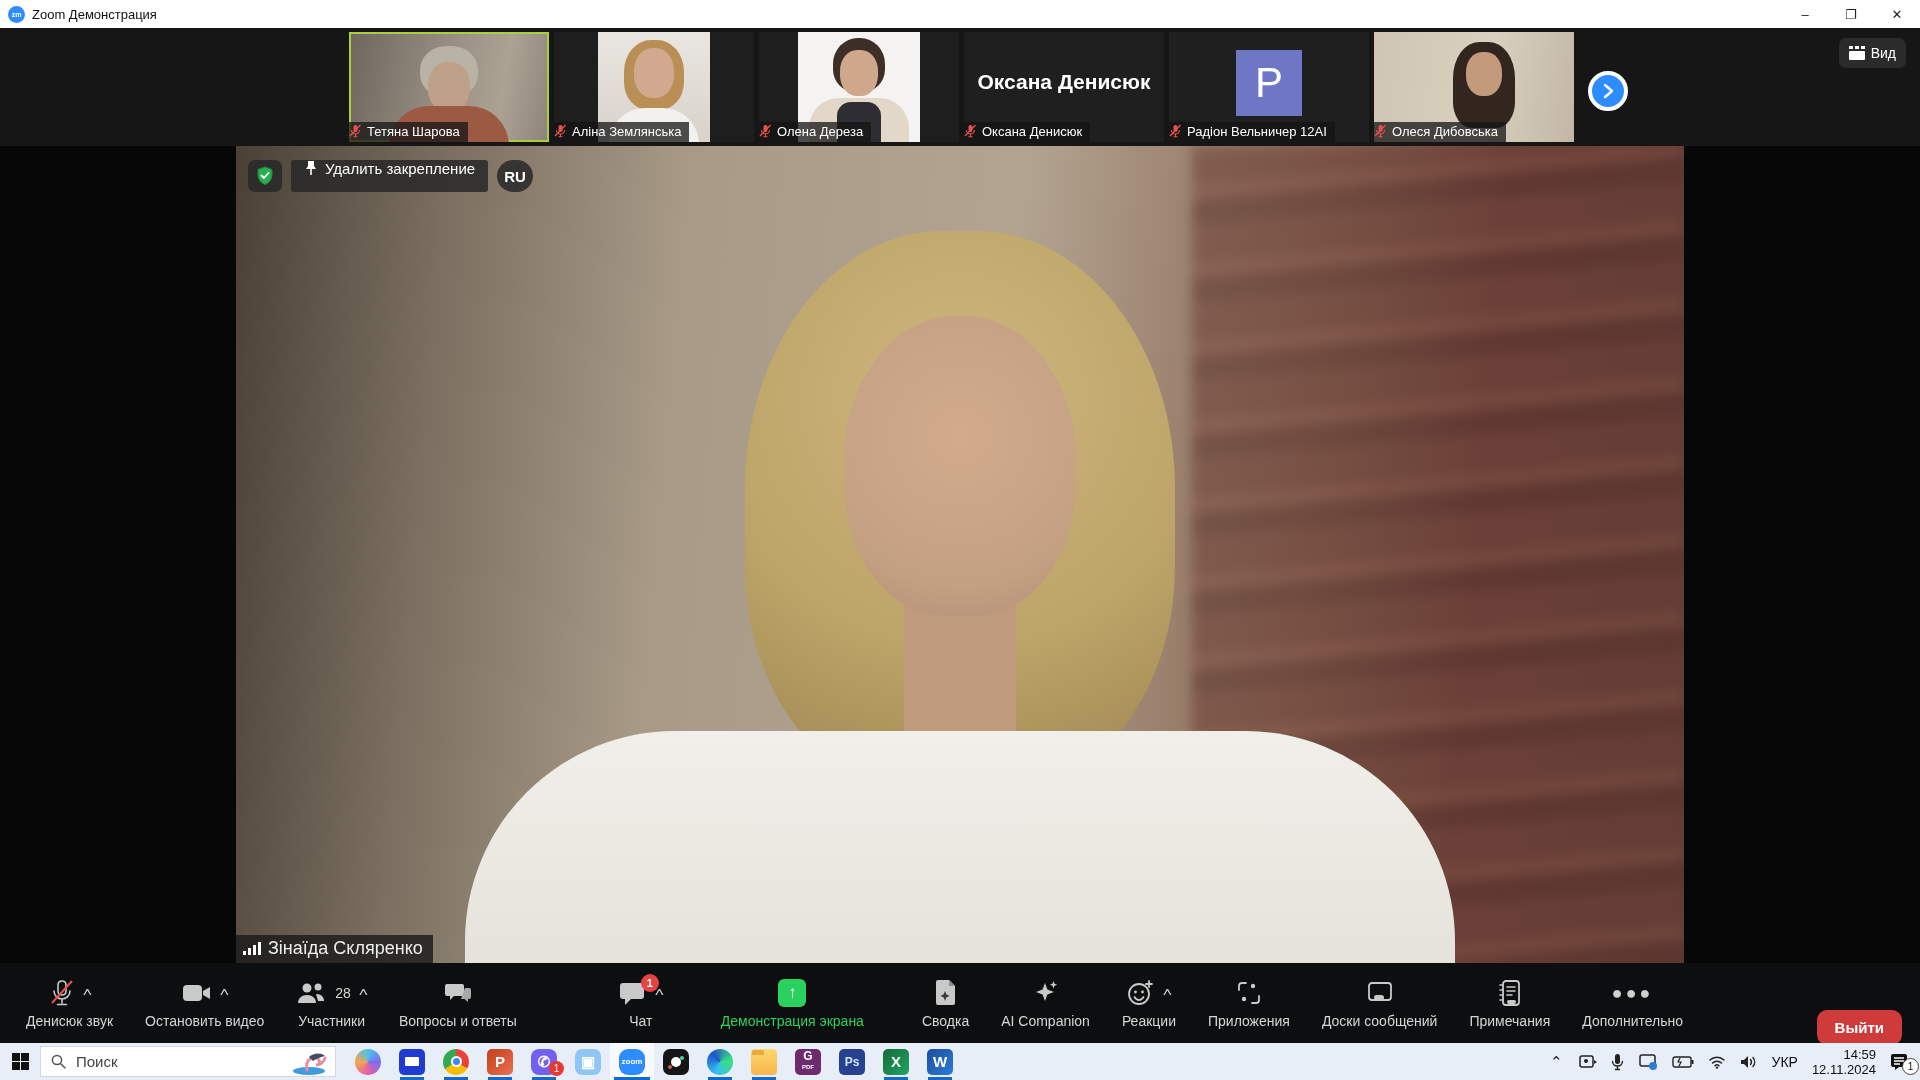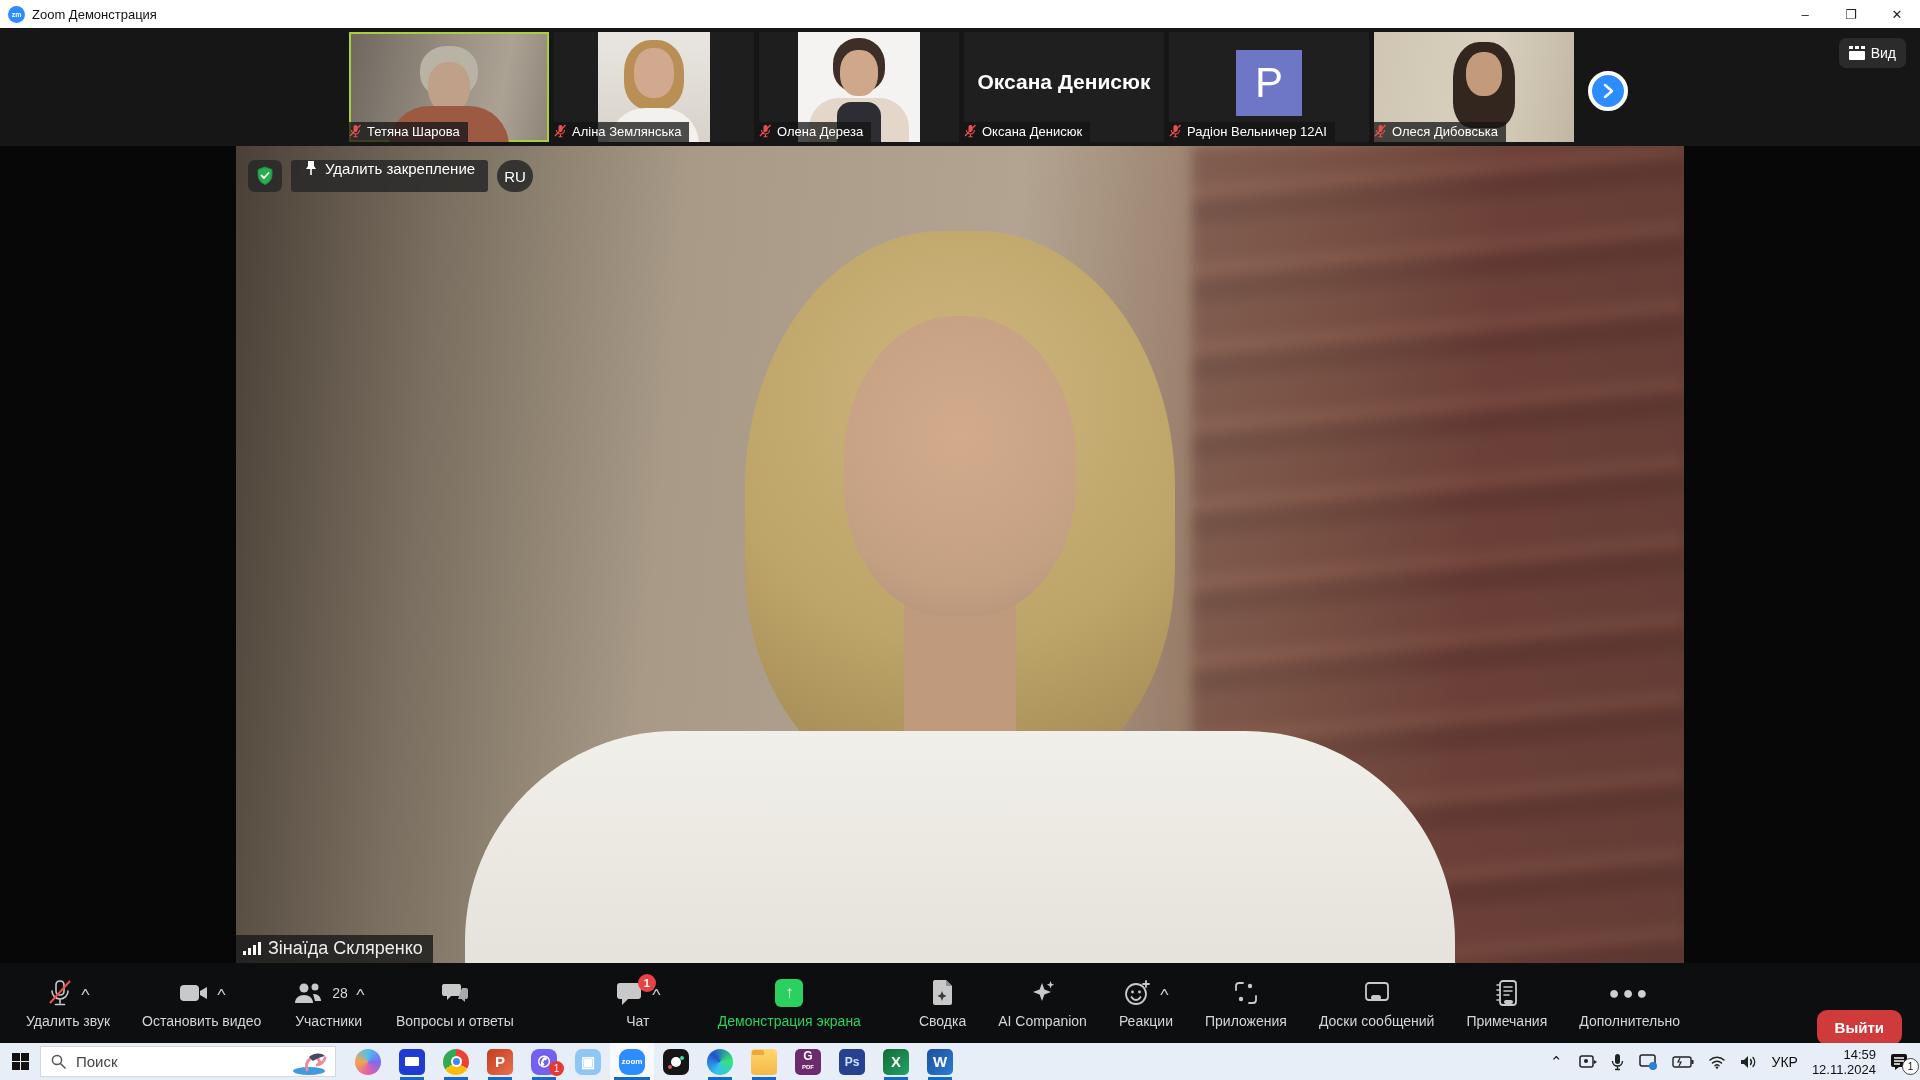--- a/index.html
+++ b/index.html
@@ -60,21 +60,21 @@
             height:170px; background:#c09a7c; }
   .p-shirt { position:absolute; left:50%; transform:translateX(-50%); top:585px; width:990px;
              height:260px; background:linear-gradient(180deg,#f1efe9,#e4e1da);
              border-radius:210px 210px 0 0; }
   .overlay-ctrls { position:absolute; left:248px; top:14px; display:flex; align-items:center; gap:9px; }
   .shield-btn { width:34px; height:32px; border-radius:7px; background:rgba(40,40,40,.85);
                 display:flex; align-items:center; justify-content:center; cursor:pointer; }
   .pin-btn { height:32px; border-radius:3px; background:rgba(40,40,40,.85); color:#fff;
              font-size:15px; display:flex; align-items:flex-start; gap:7px; padding:0 13px; cursor:pointer; }
   .ru-badge { height:32px; min-width:36px; border-radius:16px; background:rgba(40,40,40,.85);
-              color:#fff; font-size:15px; font-weight:normal; display:flex; align-items:center;
+              color:#fff; font-size:15px; font-weight:bold; display:flex; align-items:center;
               justify-content:center; padding:0 6px; cursor:pointer; }
   .speaker-tag { position:absolute; left:236px; bottom:0; background:rgba(25,25,25,.8);
                  color:#eee; font-size:18px; display:flex; align-items:center; gap:7px;
                  padding:3px 10px 4px 7px; }
   .sigbars { display:flex; align-items:flex-end; gap:2px; }
   .sigbars i { display:block; width:3px; background:#fff; }
 
   
   .toolbar { position:absolute; left:0; top:963px; width:1920px; height:80px;
              background:#0d0e10; display:flex; align-items:center; padding:0 18px 0 10px; }
@@ -284,21 +284,21 @@
 
   <div class="tb">
     <div class="icon-row">
       <svg width="26" height="28" viewBox="0 0 26 28">
           <path d="M13 2c2.4 0 4 1.8 4 4v6c0 2.2-1.6 4-4 4s-4-1.8-4-4V6c0-2.2 1.6-4 4-4z" fill="none" stroke="#c9c9c9" stroke-width="1.6"></path>
           <path d="M5 12c0 4.4 3.6 8 8 8s8-3.6 8-8M13 20v4M8.5 25.5h9" stroke="#c9c9c9" stroke-width="1.6" fill="none" stroke-linecap="round"></path>
           <line x1="3" y1="24" x2="23" y2="2" stroke="#e8514e" stroke-width="2"></line>
         </svg>
       <span class="chev">˄</span>
     </div>
-    <span class="lbl">Удалить звук</span>
+    <span class="lbl">Денисюк звук</span>
   </div>
 
   <div class="tb">
     <div class="icon-row">
       <svg width="30" height="22" viewBox="0 0 30 22">
           <rect x="1" y="3" width="19" height="16" rx="4" fill="#c9c9c9"></rect>
           <path d="M21 9l7-4v12l-7-4z" fill="#c9c9c9"></path>
         </svg>
       <span class="chev">˄</span>
     </div>

